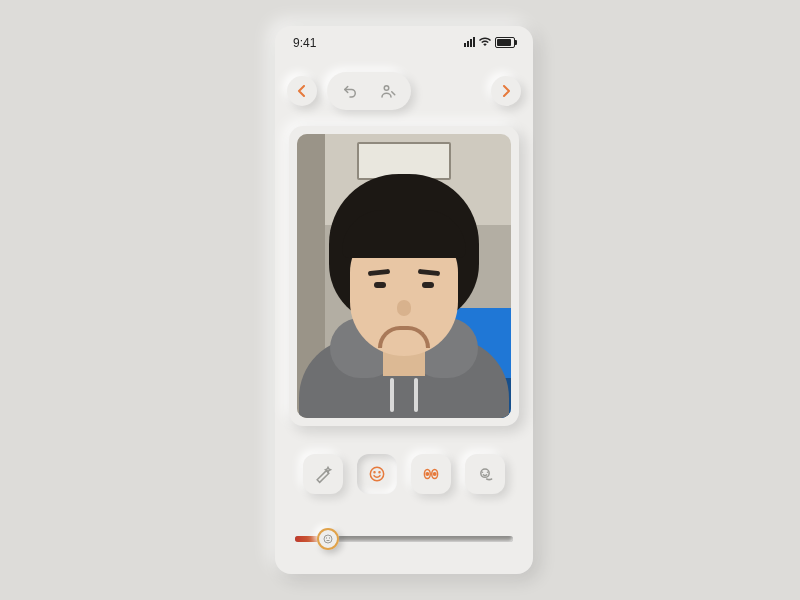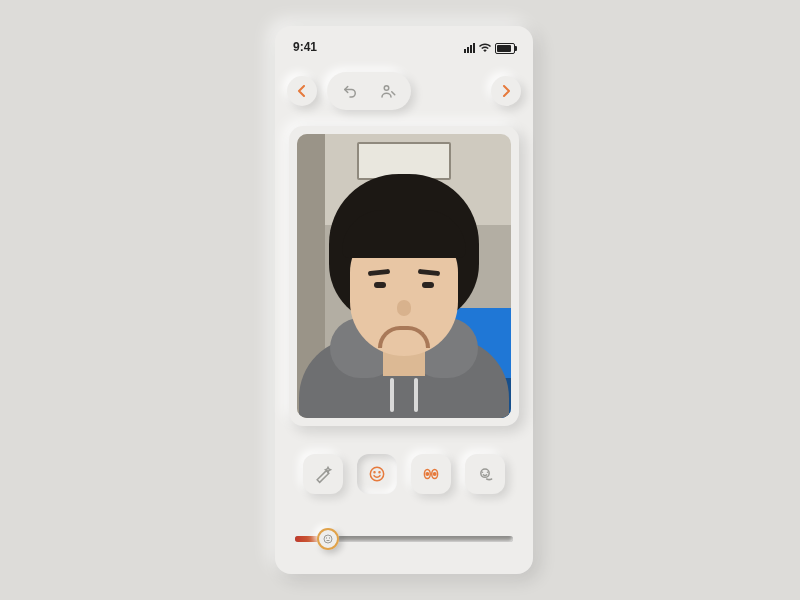--- a/index.html
+++ b/index.html
@@ -23,24 +23,24 @@
   }
 
   
   .status {
     position: absolute;
     top: 10px;
     left: 0; right: 0;
     height: 18px;
     display: flex;
     justify-content: space-between;
-    align-items: flex-end;
+    align-items: flex-start;
     padding: 0 18px;
     font-size: 12px;
-    font-weight: 700;
+    font-weight: 400;
     color: #222;
   }
   .status-right { display: flex; align-items: center; gap: 4px; }
   .bars { display: flex; align-items: flex-end; gap: 1px; }
   .bars span { width: 2px; background:#222; display:block; }
   .bars span:nth-child(1){height:4px;}
   .bars span:nth-child(2){height:6px;}
   .bars span:nth-child(3){height:8px;}
   .bars span:nth-child(4){height:10px;}
   .wifi svg { width:12px; height:12px; display:block; }

